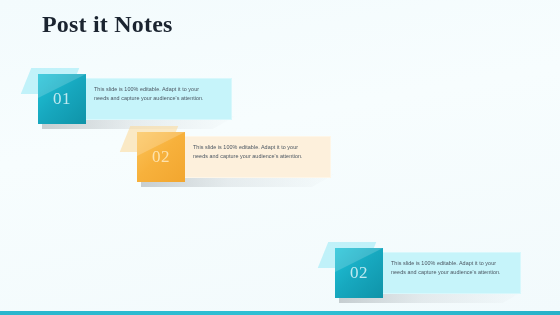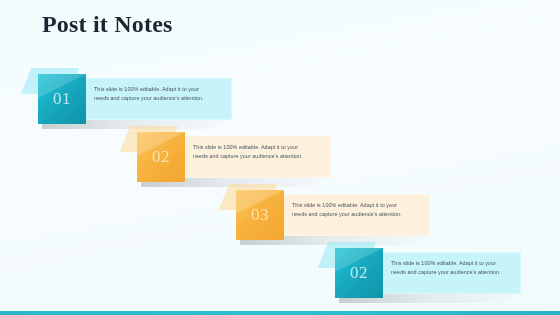--- a/index.html
+++ b/index.html
@@ -171,30 +171,20 @@
     <div class="note-deco"></div>
     <div class="note-shadow" style="width:194px;"></div>
     <div class="note-body" style="width:194px;"></div>
     <div class="note-num">
       <span class="corner"></span>
       <span>02</span>
     </div>
     <div class="note-text" style="left:56px;">This slide is 100% editable. Adapt it to your needs and capture your audience's attention.</div>
   </div>
 
-  <div class="note v-orange" style="left:236px; top:194px; width:194px;">
-    <div class="note-deco"></div>
-    <div class="note-shadow" style="width:194px;"></div>
-    <div class="note-body" style="width:194px;"></div>
-    <div class="note-num">
-      <span class="corner"></span>
-      <span>03</span>
-    </div>
-    <div class="note-text" style="left:56px;">This slide is 100% editable. Adapt it to your needs and capture your audience's attention.</div>
-  </div>
 
   <div class="note v-teal" style="left:335px; top:252px; width:186px;">
     <div class="note-deco"></div>
     <div class="note-shadow" style="width:186px;"></div>
     <div class="note-body" style="width:186px;"></div>
     <div class="note-num">
       <span class="corner"></span>
       <span>02</span>
     </div>
     <div class="note-text" style="left:56px;">This slide is 100% editable. Adapt it to your needs and capture your audience's attention.</div>

